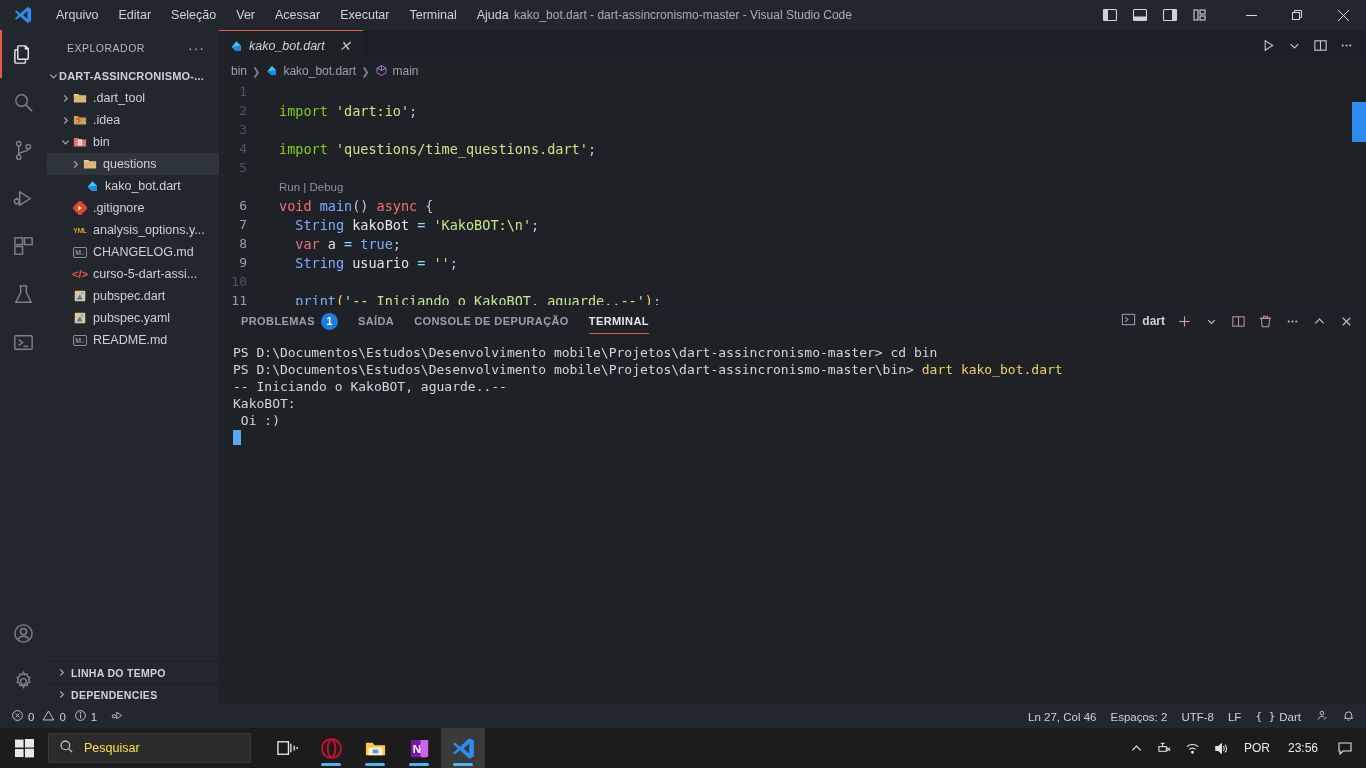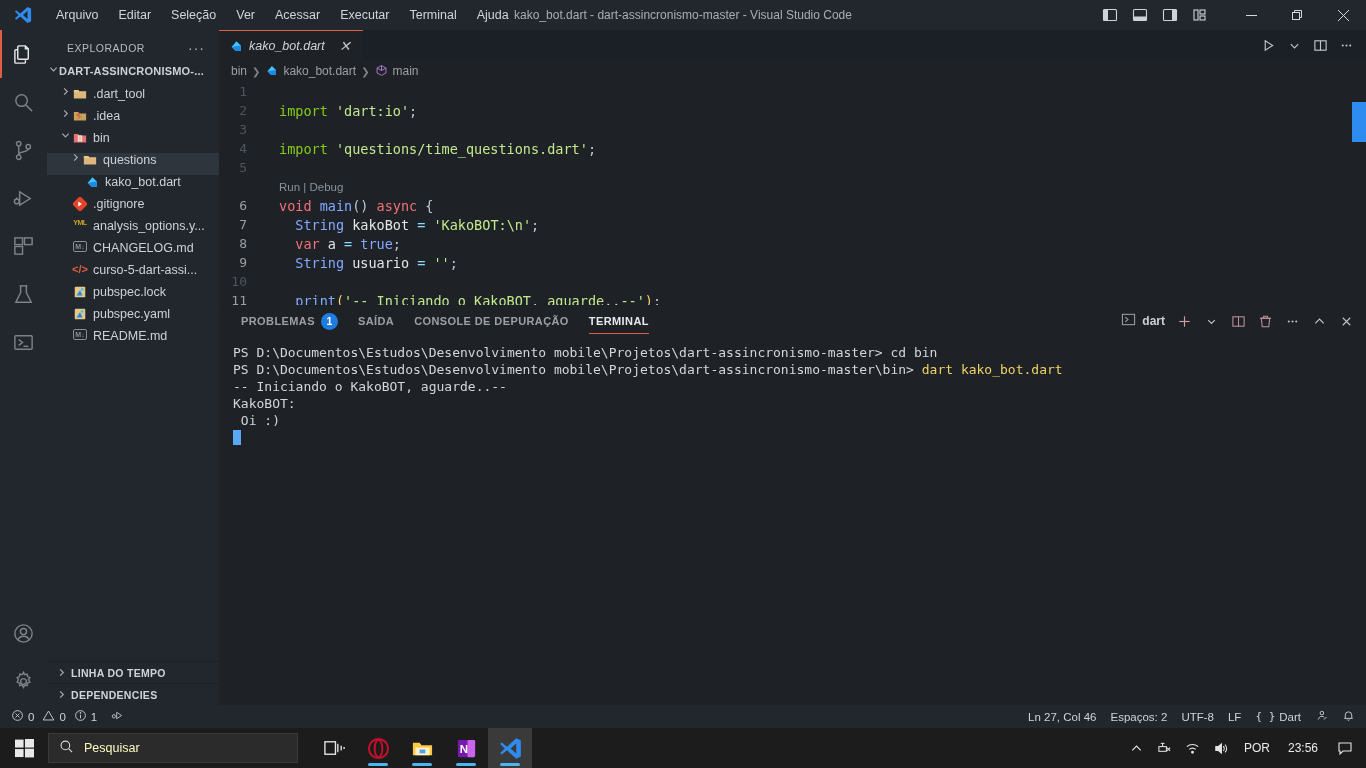--- a/index.html
+++ b/index.html
@@ -50,21 +50,21 @@
 
   
   .sidebar { width: 172px; background: #22272e; flex: 0 0 172px; display: flex; flex-direction: column; color: #c4c8cd; }
   .sb-head {
     height: 35px; display: flex; align-items: center; padding: 0 8px 0 20px;
     font-size: 10.5px; letter-spacing: .5px; color: #b6babf; text-transform: uppercase;
   }
   .sb-head .dots { margin-left: auto; color: #b6babf; font-size: 14px; letter-spacing: 1px; padding-right:6px;}
   .tree { flex: 1; overflow: hidden; font-size: 12.5px; }
   .row {
-    height: 22px; display: flex; align-items: flex-start; white-space: nowrap;
+    height: 22px; display: flex; align-items: center; white-space: nowrap;
     padding-right: 4px; color: #cdd1d6; cursor: default;
   }
   .row.selected { background: #2f353d; }
   .row.rootfolder { font-weight: bold; font-size: 11px; letter-spacing: .2px; }
   .chev { width: 12px; flex: 0 0 12px; display:flex; align-items:center; justify-content:center; color: #a7acb2; }
   .chev svg { width: 9px; height: 9px; }
   .fic { width: 18px; flex: 0 0 18px; display: flex; align-items: center; justify-content: center; margin-right: 4px; }
   .fic svg { width: 14px; height: 14px; }
   .fic .mdbox {
     font-size: 7px; border: 1px solid #8a8f95; color: #8a8f95; border-radius: 2px;
@@ -156,22 +156,22 @@
   .st svg { width: 13px; height: 13px; }
   .st-right { margin-left: auto; display: flex; align-items: center; }
 
   
   .taskbar {
     height: 40px; flex: 0 0 40px; background: #1c1c1c; display: flex; align-items: center;
     color: #e8e8e8; font-size: 12.5px;
   }
   .tb-start { width: 48px; height: 40px; display: flex; align-items: center; justify-content: center; }
   .tb-search {
-    width: 250px; height: 30px; background: #2b2b2b; border: 1px solid #3a3a3a;
-    display: flex; align-items: center; gap: 10px; padding: 0 10px; color: #fef9c3; font-size: 12.5px;
+    width: 203px; height: 30px; background: #2b2b2b; border: 1px solid #3a3a3a;
+    display: flex; align-items: center; gap: 10px; padding: 0 10px; color: #fde047; font-size: 12.5px;
   }
   .tb-search svg { width: 15px; height: 15px; }
   .tb-icons { display: flex; align-items: center; margin-left: 14px; }
   .tb-ic { width: 44px; height: 40px; display: flex; align-items: center; justify-content: center; position: relative; }
   .tb-ic.open::after { content: ""; position: absolute; bottom: 2px; left: 12px; right: 12px; height: 3px; background: #4cb5f5; border-radius: 2px; }
   .tb-ic.active { background: #3a3a3a; }
   .tb-ic svg { width: 23px; height: 23px; }
   .tray { margin-left: auto; display: flex; align-items: center; padding-right: 4px; gap: 2px; justify-content: flex-end; }
   .tray-ic { width: 26px; height: 40px; display: flex; align-items: center; justify-content: center; color: #e4e4e4; }
   .tray-ic svg { width: 15px; height: 15px; }
@@ -438,21 +438,21 @@
         </div>
 
         <div class="row" style="padding-left:24px">
           <span class="fic">
             <svg viewBox="0 0 16 16">
                 <rect x="2" y="2" width="12" height="12" rx="1" fill="#e8c887"></rect>
                 <path d="M4 12 L8 6 L11 12 Z" fill="#1e88e5"></path>
                 <circle cx="10.5" cy="5" r="1.6" fill="#40c4ff"></circle>
               </svg>
           </span>
-          <span class="lbl">pubspec.lock</span>
+          <span class="lbl">pubspec.dart</span>
         </div>
 
         <div class="row" style="padding-left:24px">
           <span class="fic">
             <svg viewBox="0 0 16 16">
                 <rect x="2" y="2" width="12" height="12" rx="1" fill="#e8c887"></rect>
                 <path d="M4 12 L8 6 L11 12 Z" fill="#1e88e5"></path>
                 <circle cx="10.5" cy="5" r="1.6" fill="#40c4ff"></circle>
               </svg>
           </span>

